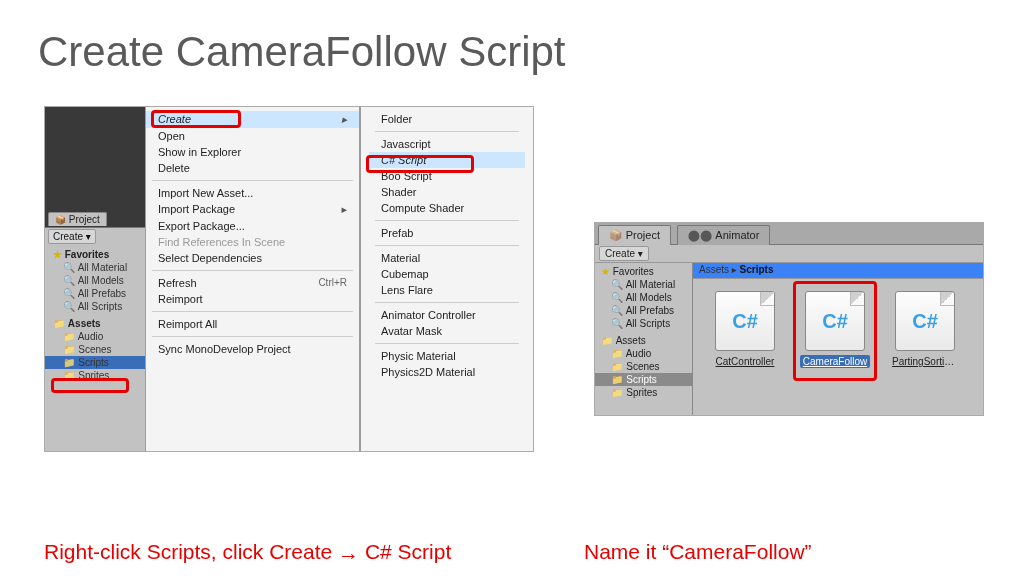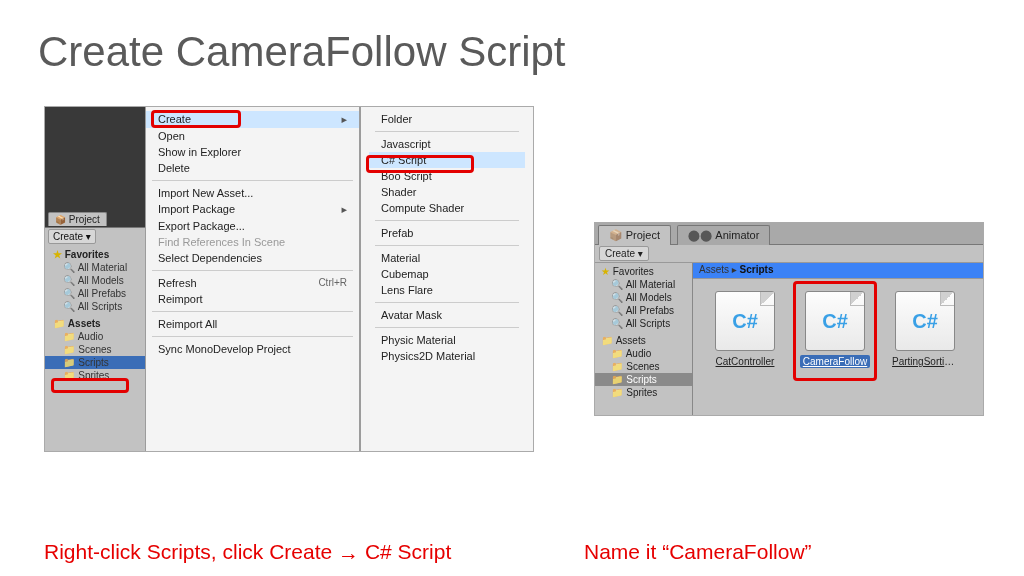--- a/index.html
+++ b/index.html
@@ -72,21 +72,21 @@
   .menuColA2 {
     position:absolute; left:315px; top:0; right:0; bottom:0;
     background:#f4f4f4; border-left:1px solid #9c9c9c;
     padding:4px 8px;
   }
   .mitem {
     display:flex; justify-content:space-between; padding:2px 12px;
     font-size:11px; color:#222; white-space:nowrap;
   }
   .mitem .arrow { color:#555; }
-  .mitem.highlight { background:#cde6ff; }
+  .mitem.highlight { background:#cde6ff;font-style:italic; }
   .mitem.dim { color:#999; }
   .msep { height:1px; background:#ccc; margin:4px 6px; }
   .shortcut { color:#666; font-size:10px; }
 
   .redbox {
     position:absolute; border:3px solid #e30000; border-radius:4px;
     pointer-events:none;
   }
 
   
@@ -272,20 +272,23 @@
         <div class="mitem">
           <span>Material</span>
         </div>
         <div class="mitem">
           <span>Cubemap</span>
         </div>
         <div class="mitem">
           <span>Lens Flare</span>
         </div>
         <div class="msep"></div>
+        <div class="mitem">
+          <span>Animator Controller</span>
+        </div>
         <div class="mitem">
           <span>Avatar Mask</span>
         </div>
         <div class="msep"></div>
         <div class="mitem">
           <span>Physic Material</span>
         </div>
         <div class="mitem">
           <span>Physics2D Material</span>
         </div>

